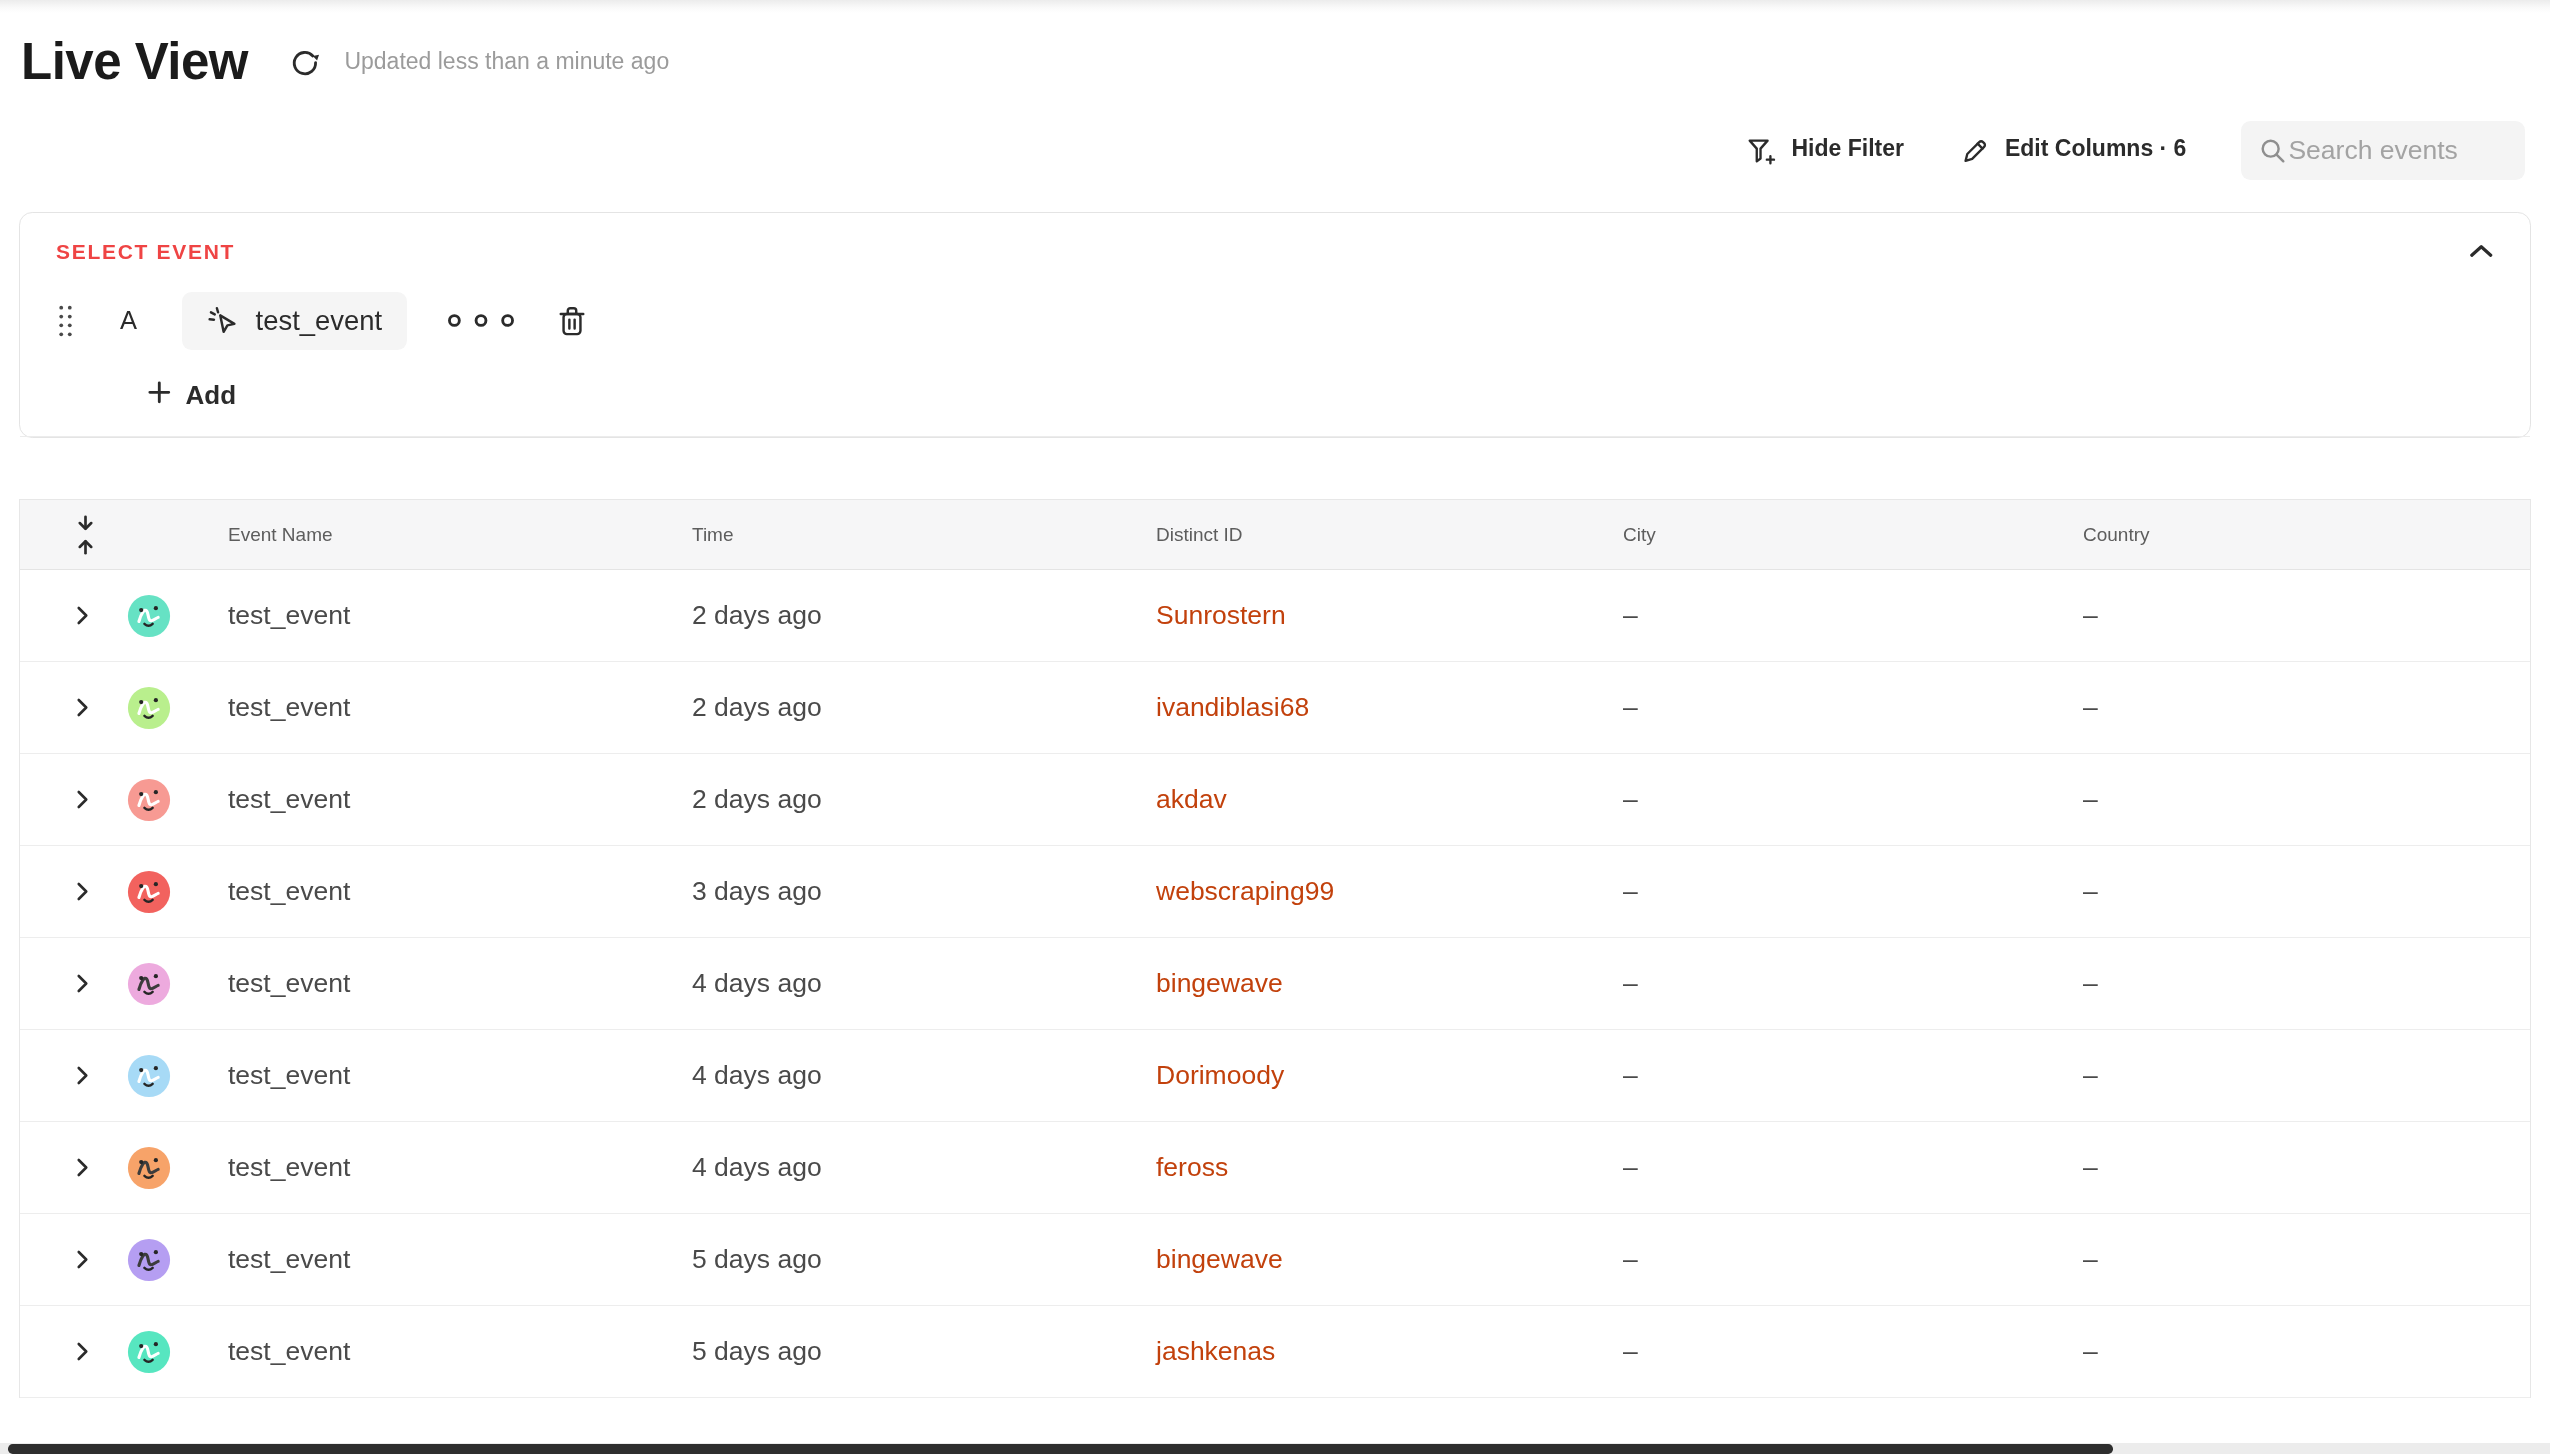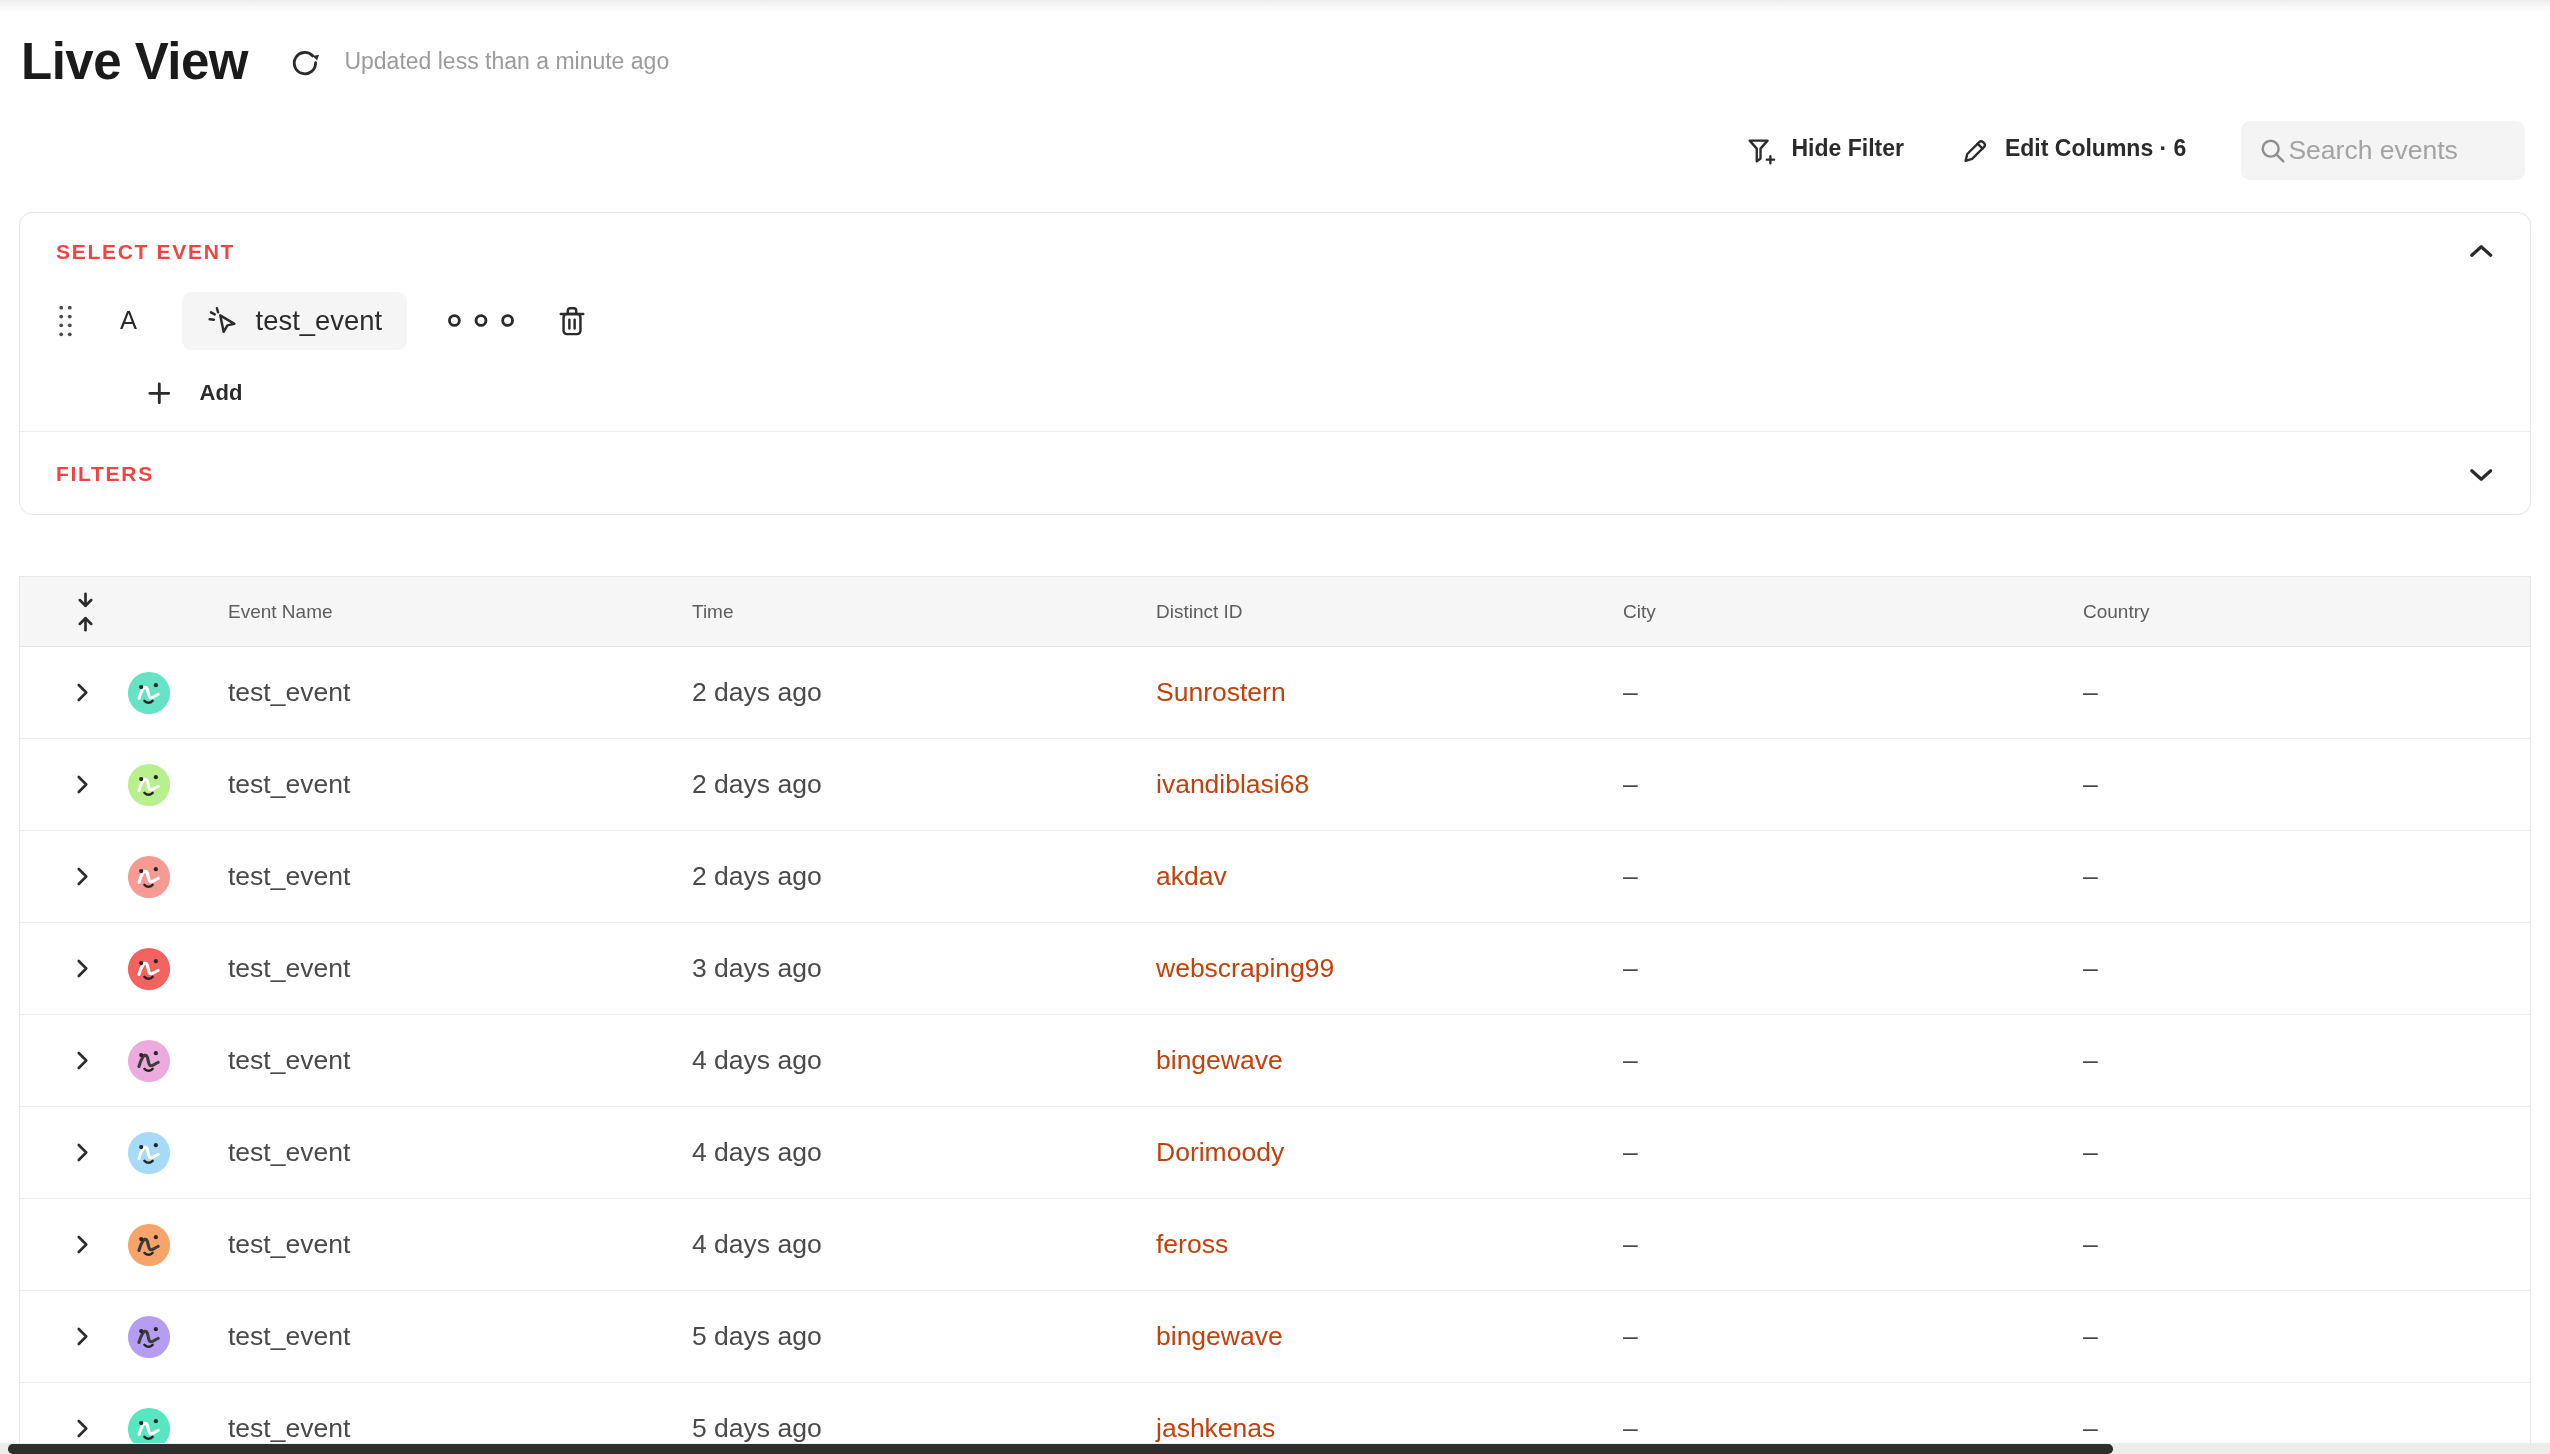--- a/index.html
+++ b/index.html
@@ -34,22 +34,22 @@
   .qc-label-row { display:flex; justify-content:space-between; align-items:center; }
   .section-label { font-size:21px; font-weight:bold; letter-spacing:1.7px; color:#ef4444; }
   .caret-btn { background:none; border:none; cursor:pointer; display:flex; align-items:center; }
   .event-row { display:flex; align-items:center; margin-top:28px; gap:0; }
   .drag-handle { margin-right:45px; cursor:grab; display:flex; }
   .event-letter { font-size:25.5px; font-weight:500; color:#2b2b2b; margin-right:45px; }
   .event-pill { display:flex; align-items:center; gap:15px; background:#f5f5f5; border:none; border-radius:9.5px;
     padding:12.3px 24.6px; font-size:27.4px; font-weight:500; color:#2b2b2b; cursor:pointer; font-family:inherit; }
   .ellipsis-btn { background:none; border:none; cursor:pointer; margin-left:36px; display:flex; }
   .trash-btn { background:none; border:none; cursor:pointer; margin-left:38px; display:flex; }
-  .add-btn { display:flex; align-items:center; gap:28px; margin-top:30px; margin-left:91px;
-    background:none; border:none; cursor:pointer; font-size:22px; font-weight:bold; color:#2b2b2b; font-family:inherit; }
+  .add-btn { display:flex; align-items:flex-start; gap:14px; margin-top:30px; margin-left:91px;
+    background:none; border:none; cursor:pointer; font-size:26px; font-weight:bold; color:#2b2b2b; font-family:inherit; }
   .qc-divider { height:1.4px; background:#ececec; }
   .filters-section { padding:30px 36px 28px 36px; display:flex; justify-content:space-between; align-items:center; }
 
   
   .events-table { margin:61px 19px 0 19px; border:0.9px solid #e7e7e7; border-bottom:none; }
   .thead-row, .trow { display:grid; grid-template-columns:90px 99px 464px 464px 467px 460px 1fr; align-items:center; }
   .thead-row { height:70px; background:#f6f6f7; border-bottom:0.9px solid #e4e4e4; }
   .th-cell { font-size:19px; color:#5d5d5d; padding-left:19px; }
   .collapse-btn { background:none; border:none; cursor:pointer; display:flex; padding-left:55px; }
   .trow { height:92px; background:#fff; border-bottom:0.9px solid #ededed; }
@@ -172,30 +172,20 @@
     <button class="add-btn">
       <span>
         <svg width="24.6" height="24.6" viewBox="0 0 26 26" fill="none" stroke="#2b2b2b" stroke-width="3" stroke-linecap="round">
           <path d="M13 3v20M3 13h20"></path>
         </svg>
       </span>
       <span>Add</span>
     </button>
   </div>
   <div class="qc-divider"></div>
-  <div class="filters-section">
-    <span class="section-label">FILTERS</span>
-    <button class="caret-btn">
-      <span>
-        <svg width="26.5" height="17" viewBox="0 0 28 18" fill="none" stroke="#2b2b2b" stroke-width="3.4" stroke-linecap="round" stroke-linejoin="round">
-          <polyline points="4,5 14,14 24,5"></polyline>
-        </svg>
-      </span>
-    </button>
-  </div>
 </div>
 
 <div class="events-table">
   <div class="thead-row">
     <button class="collapse-btn">
       <span>
         <svg width="21" height="42" viewBox="0 0 22 44" fill="none" stroke="#2b2b2b" stroke-width="2.8" stroke-linecap="round" stroke-linejoin="round">
           <path d="M11 3v12"></path>
             <polyline points="5,9.5 11,15.5 17,9.5"></polyline>
           <path d="M11 41V29"></path>

